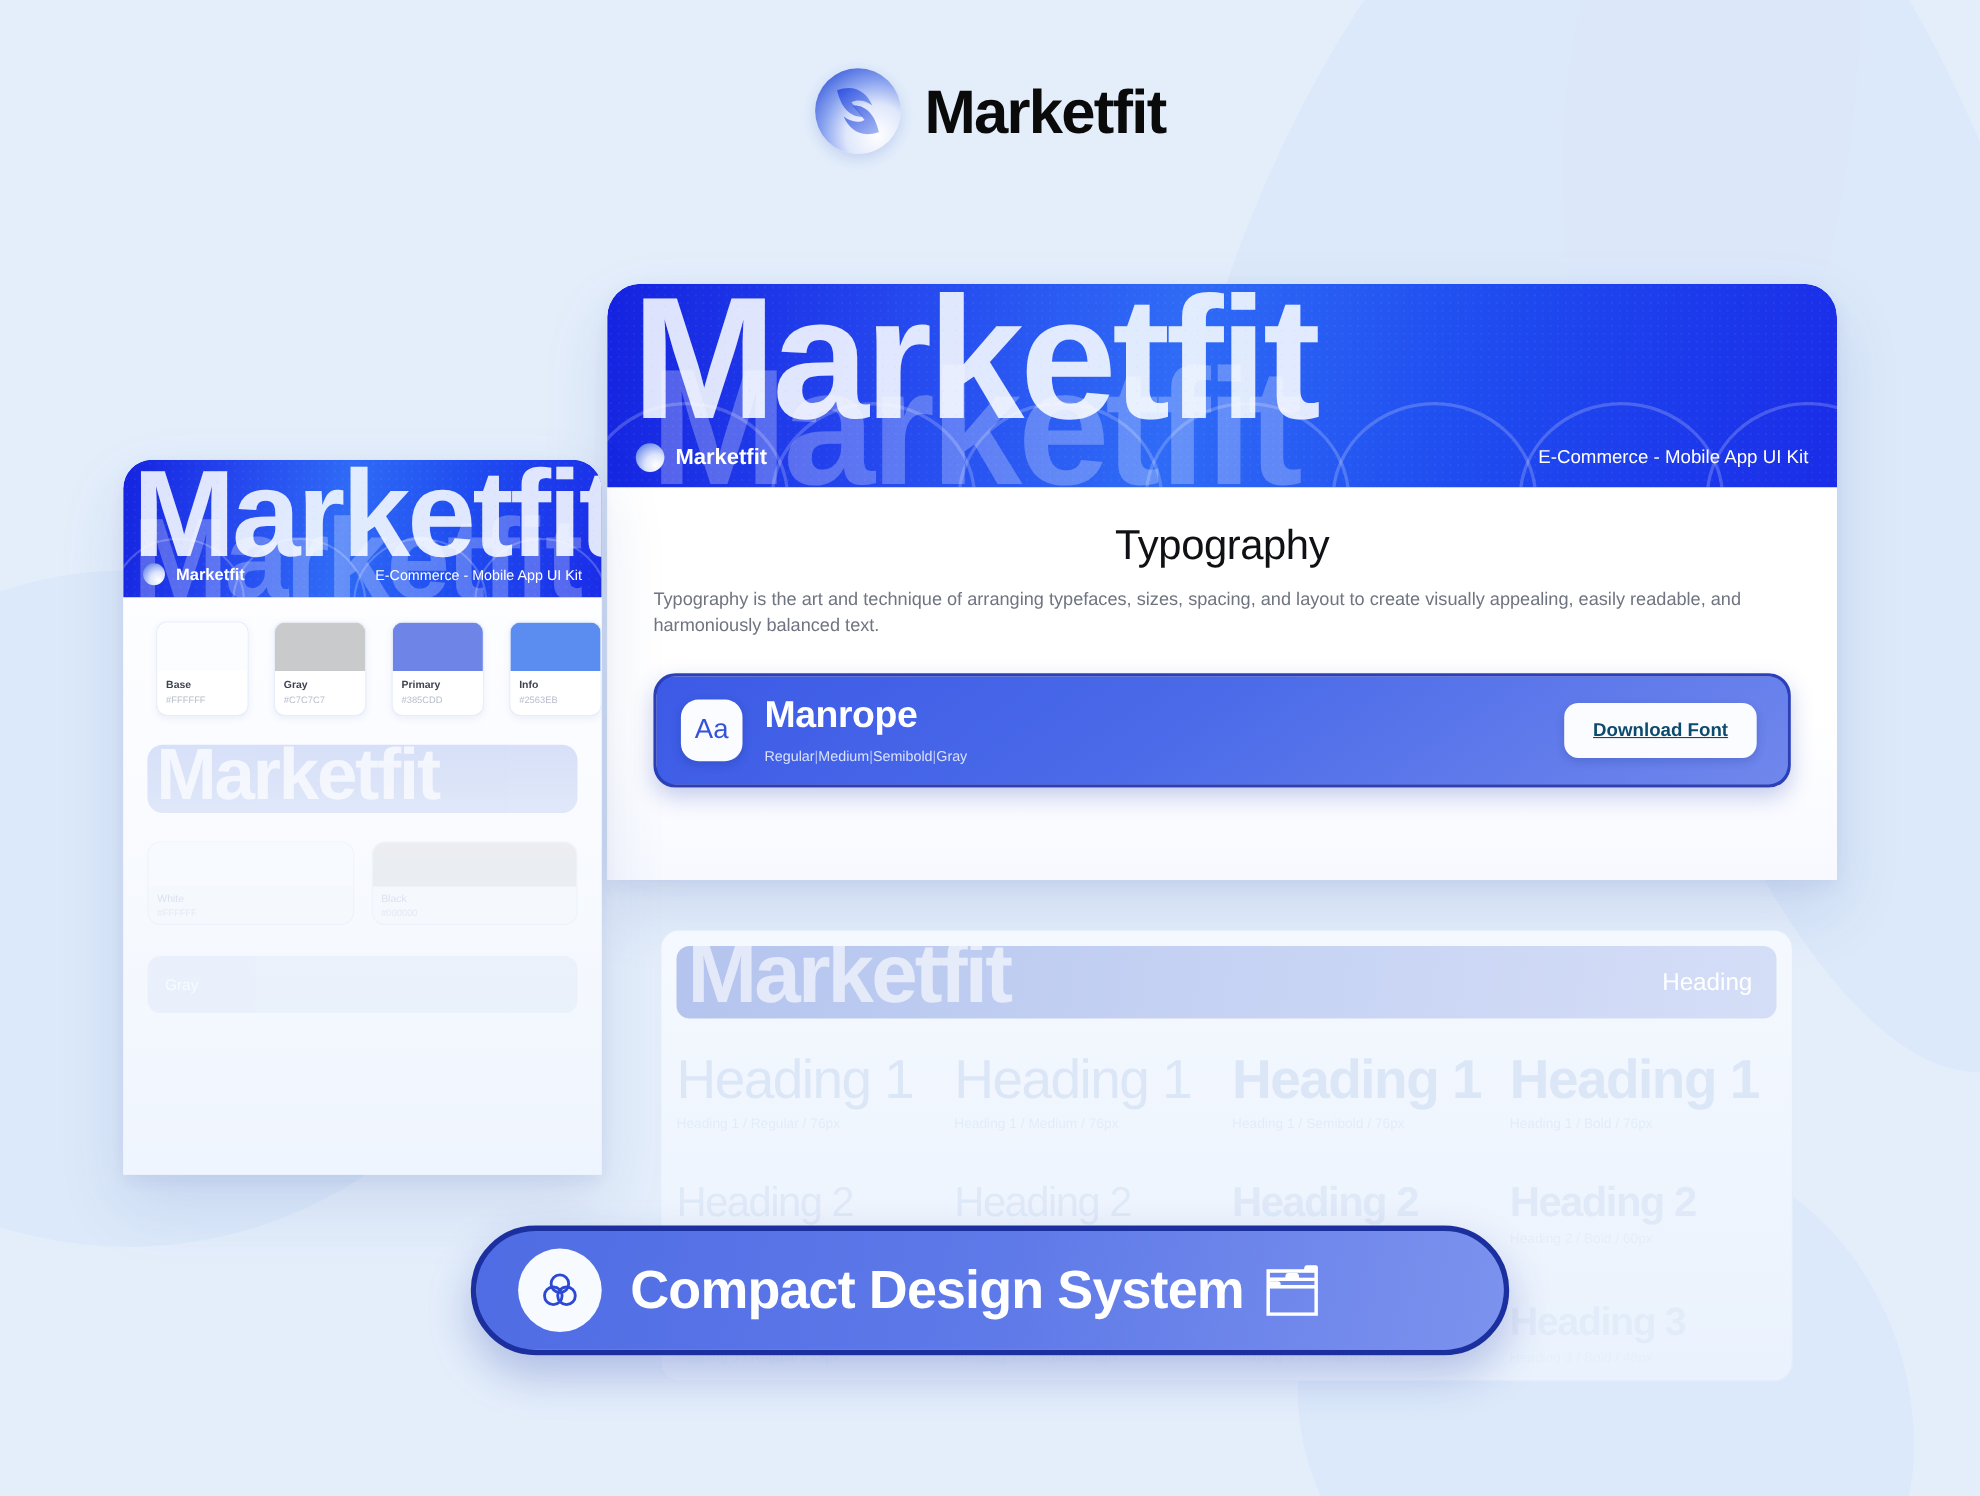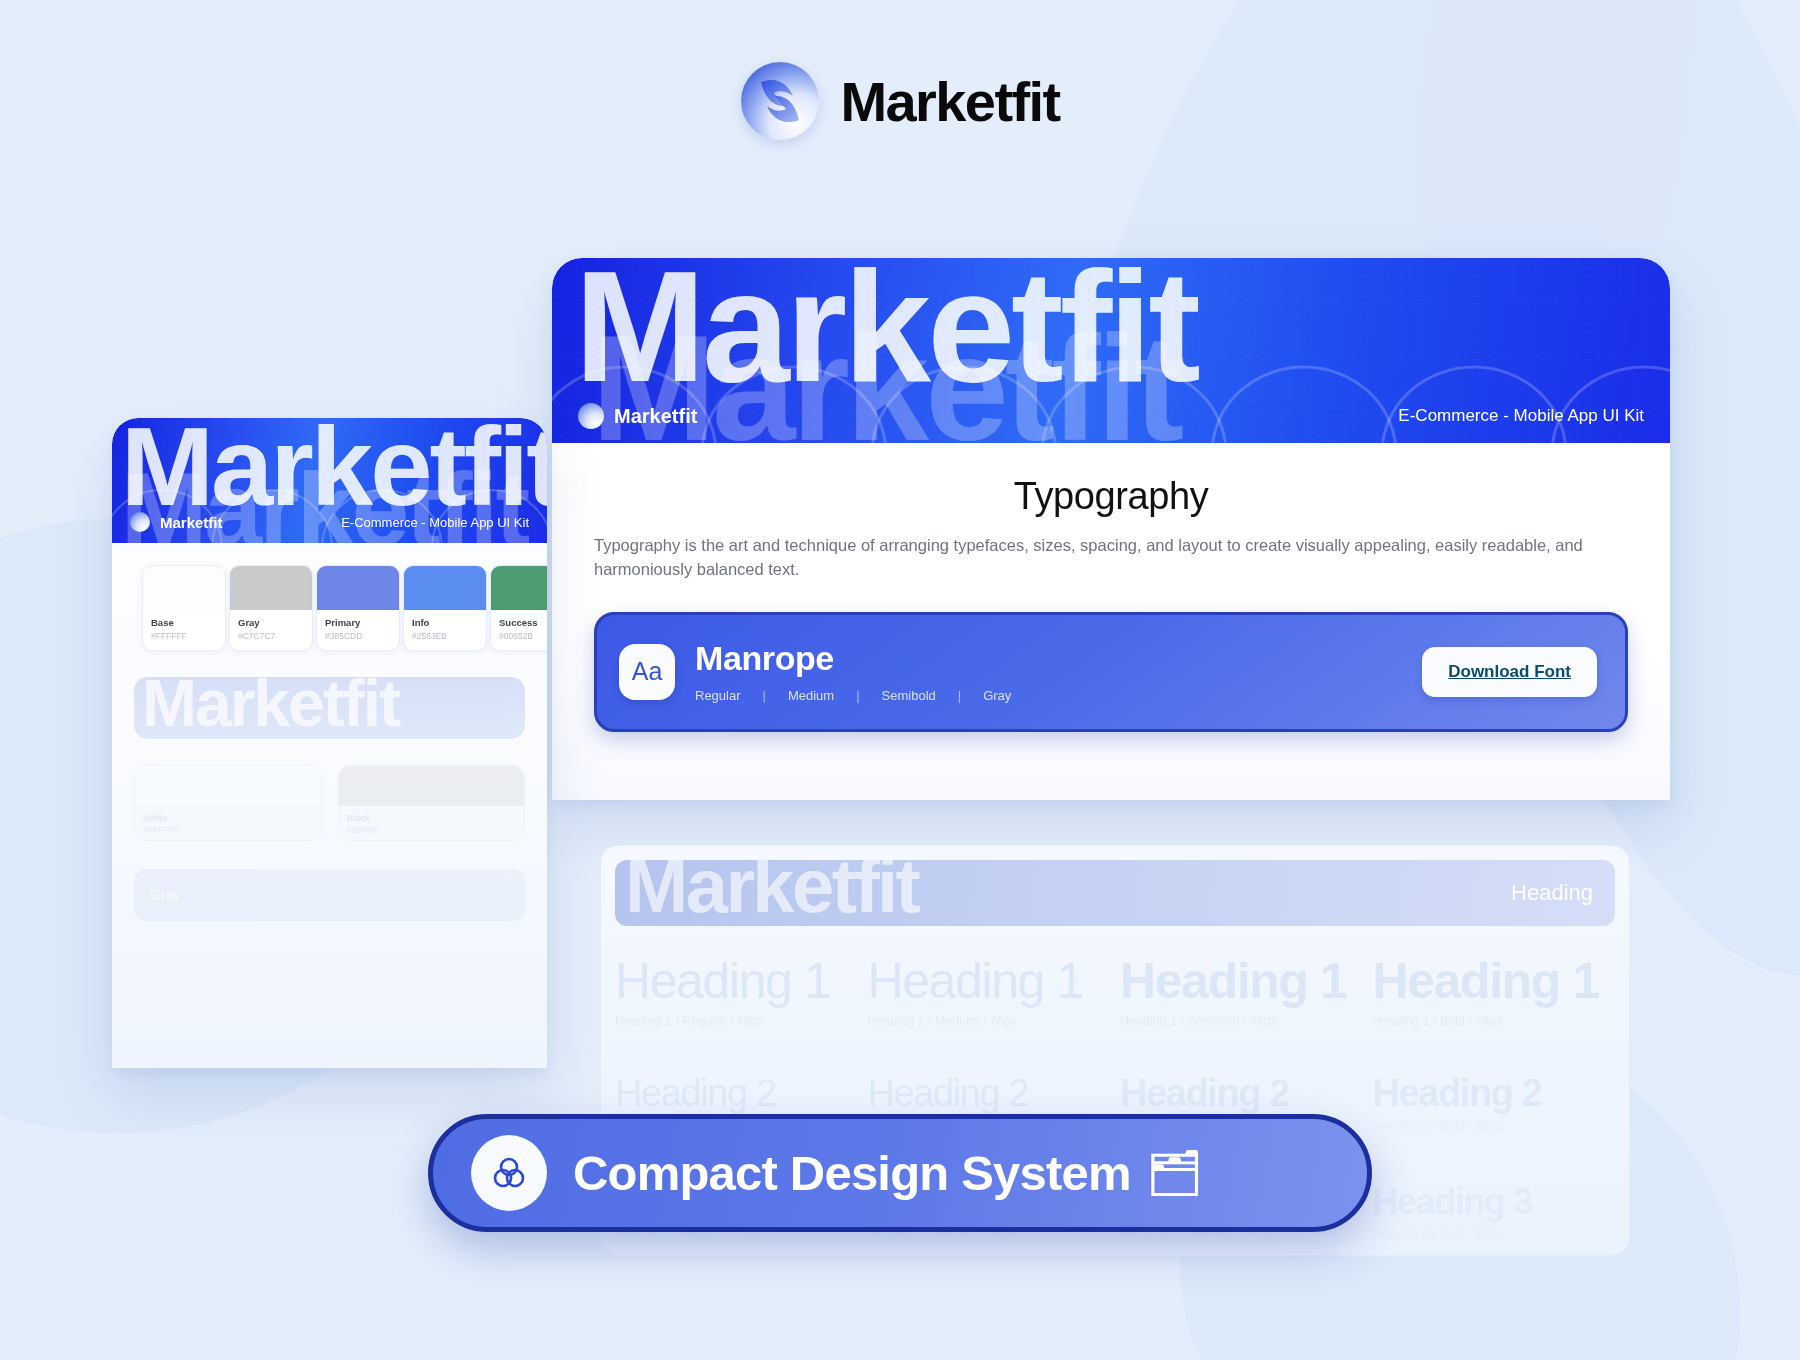--- a/index.html
+++ b/index.html
@@ -151,21 +151,21 @@
     font-size: 16.5px;
     line-height: 1.45;
     color: #6f7480;
     margin: 0;
     max-width: 1020px;
   }
 
   
   .font-strip {
     margin: 30px 42px 0 42px;
-    height: 120px;
+    height: 104px;
     border-radius: 20px;
     background: linear-gradient(145deg,#3c5ae6 0%, #4a6ae9 45%, #7087ec 100%);
     border: 3px solid #2b3fb8;
     display: flex; align-items: center; justify-content: space-between;
     padding: 0 28px 0 22px;
     box-sizing: border-box;
     box-shadow: 0 8px 20px rgba(40,65,180,.25);
   }
   .font-left { display: flex; align-items: center; gap: 20px; }
   .aa-badge {
@@ -176,21 +176,21 @@
     box-shadow: 0 3px 8px rgba(20,40,120,.22);
     flex: none;
   }
   .font-meta .font-name {
     font-size: 34px; font-weight: 600; color: #ffffff;
     letter-spacing: -.4px; line-height: 1.05;
   }
   .font-meta .weights {
     margin-top: 11px;
     font-size: 13px; color: #d9e1fb;
-    display: flex; gap: 22px; align-items: flex-start;
+    display: flex; gap: 0; align-items: flex-start;
   }
   .font-meta .weights .sep { color: #aebbf2; }
   .dl-btn {
     background: #fbfcff;
     border: none;
     border-radius: 13px;
     padding: 15px 26px;
     font-size: 17px;
     font-weight: 600;
     color: #0c4a6e;
@@ -213,21 +213,21 @@
   #colors-card .banner .wm.shadowed { top: 32px; font-size: 104px; }
   #colors-card .banner-bar { height: 42px; padding: 0 18px; font-size: 13px; }
   #colors-card .banner-logo .dot { width: 20px; height: 20px; }
   #colors-card .banner-logo .name { font-size: 15px; }
 
   #colors-card .c-pad { padding: 26px 30px 0 30px; }
   #colors-card .section-title { font-size: 28px; margin-bottom: 10px; }
   #colors-card .section-desc { font-size: 11.5px; line-height: 1.45; }
 
   .swatch-row {
-    display: flex; gap: 3px;
+    display: flex; gap: 23px;
     margin: 22px 0 0 30px;
   }
   .swatch {
     width: 82px; flex: none;
     border-radius: 10px;
     background: #ffffff;
     border: 1px solid #e6eefb;
     overflow: hidden;
     box-shadow: 0 2px 7px rgba(60,90,180,.08);
   }

